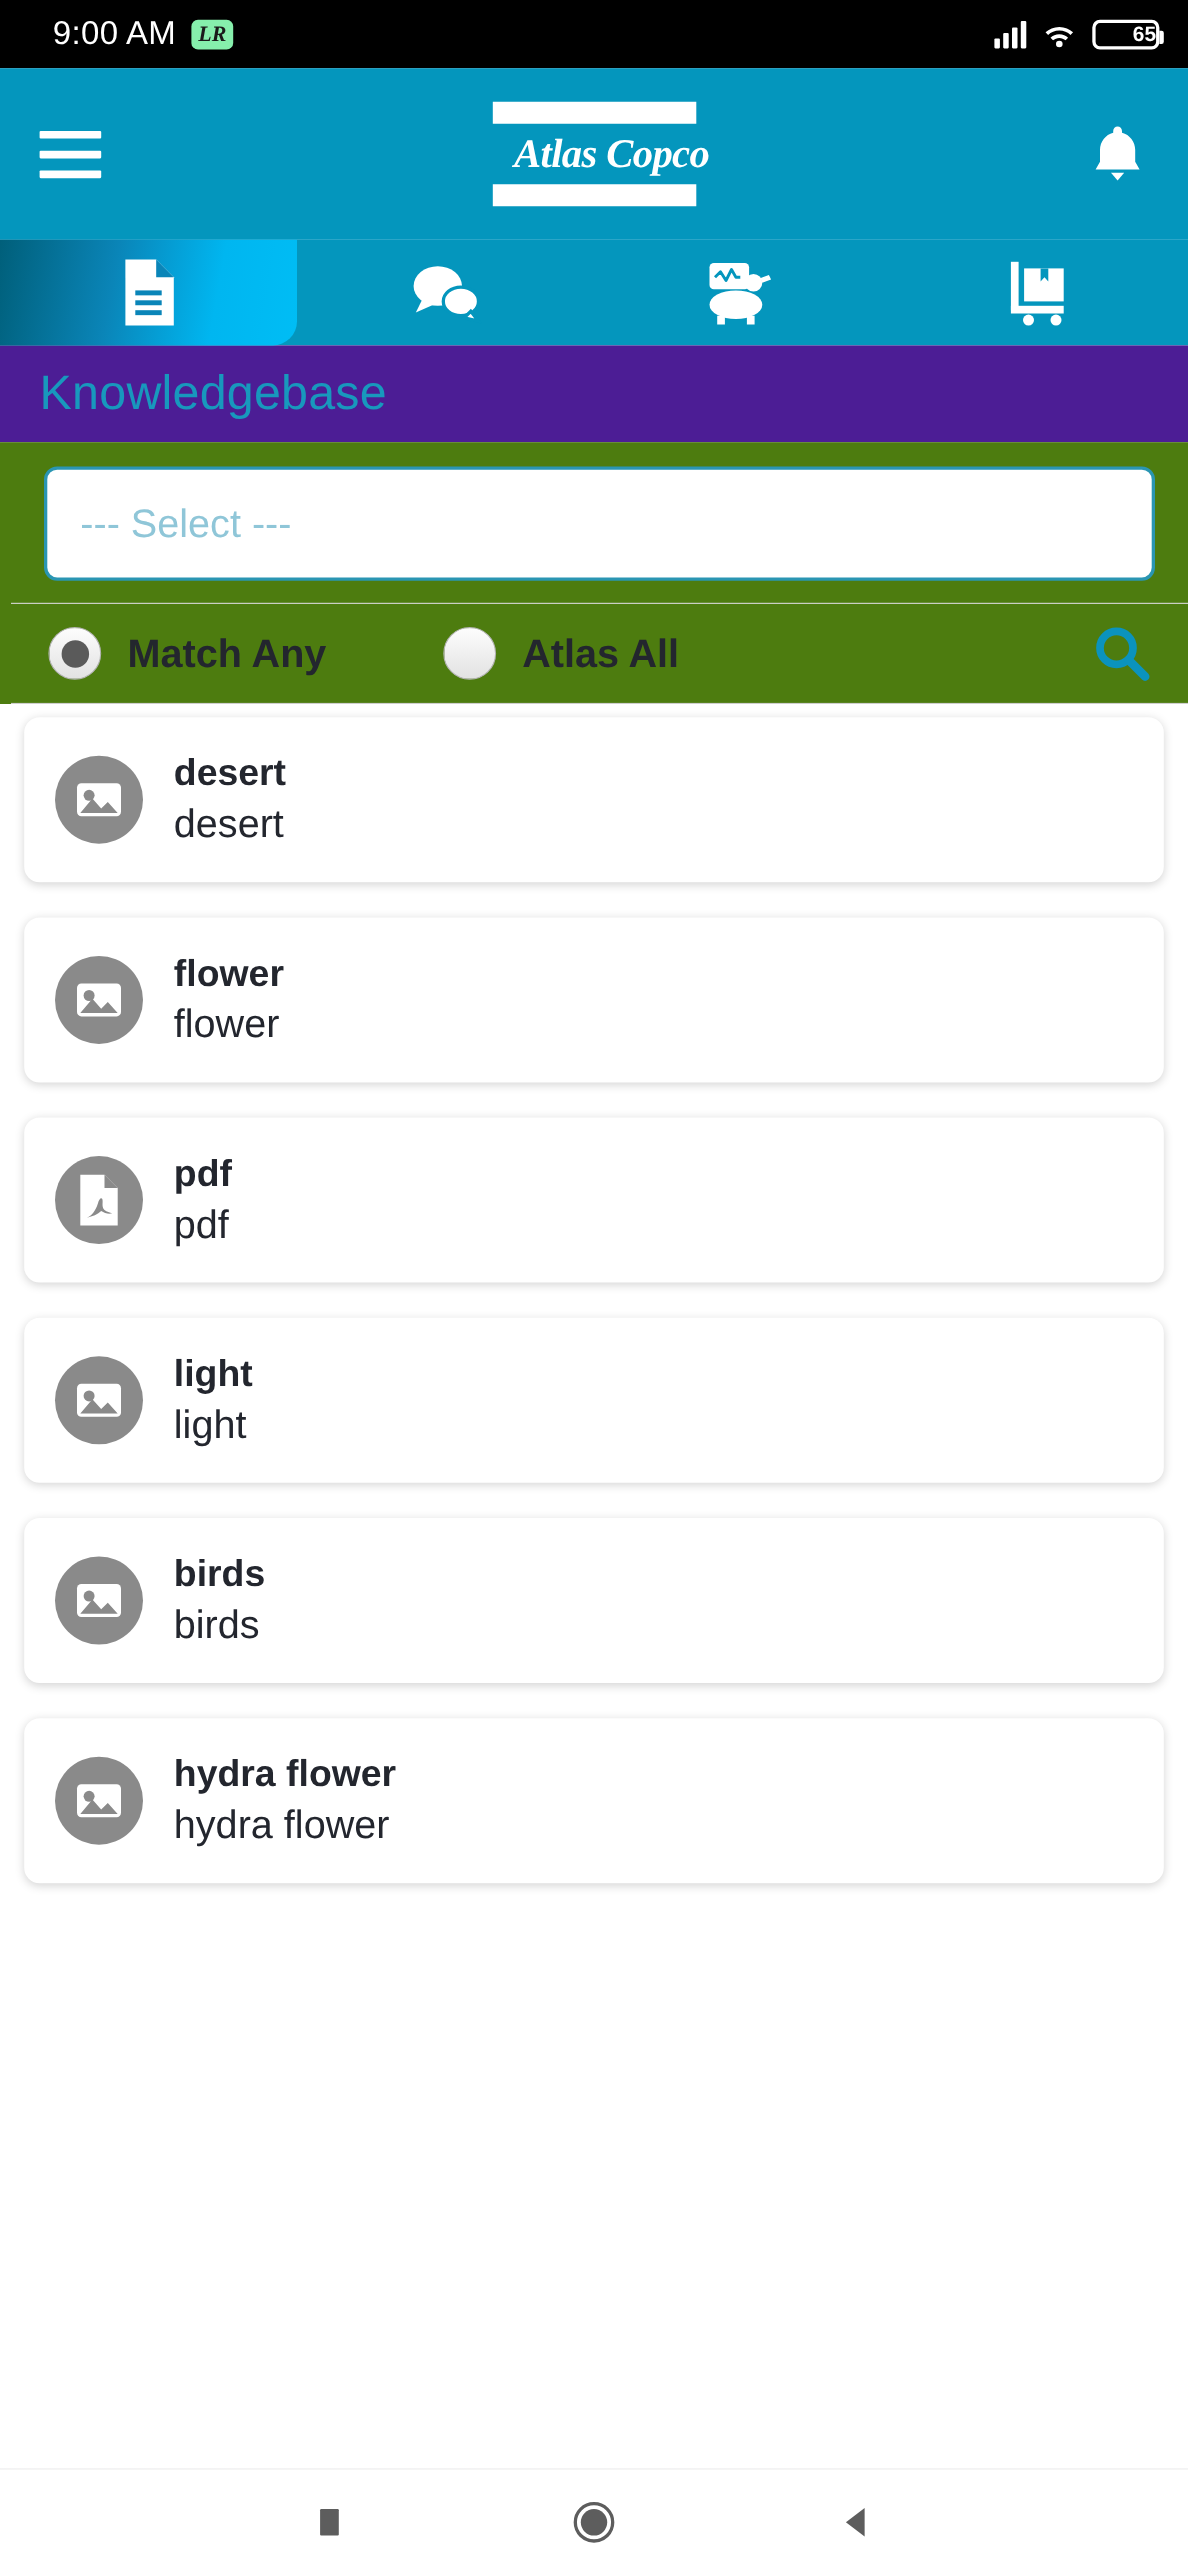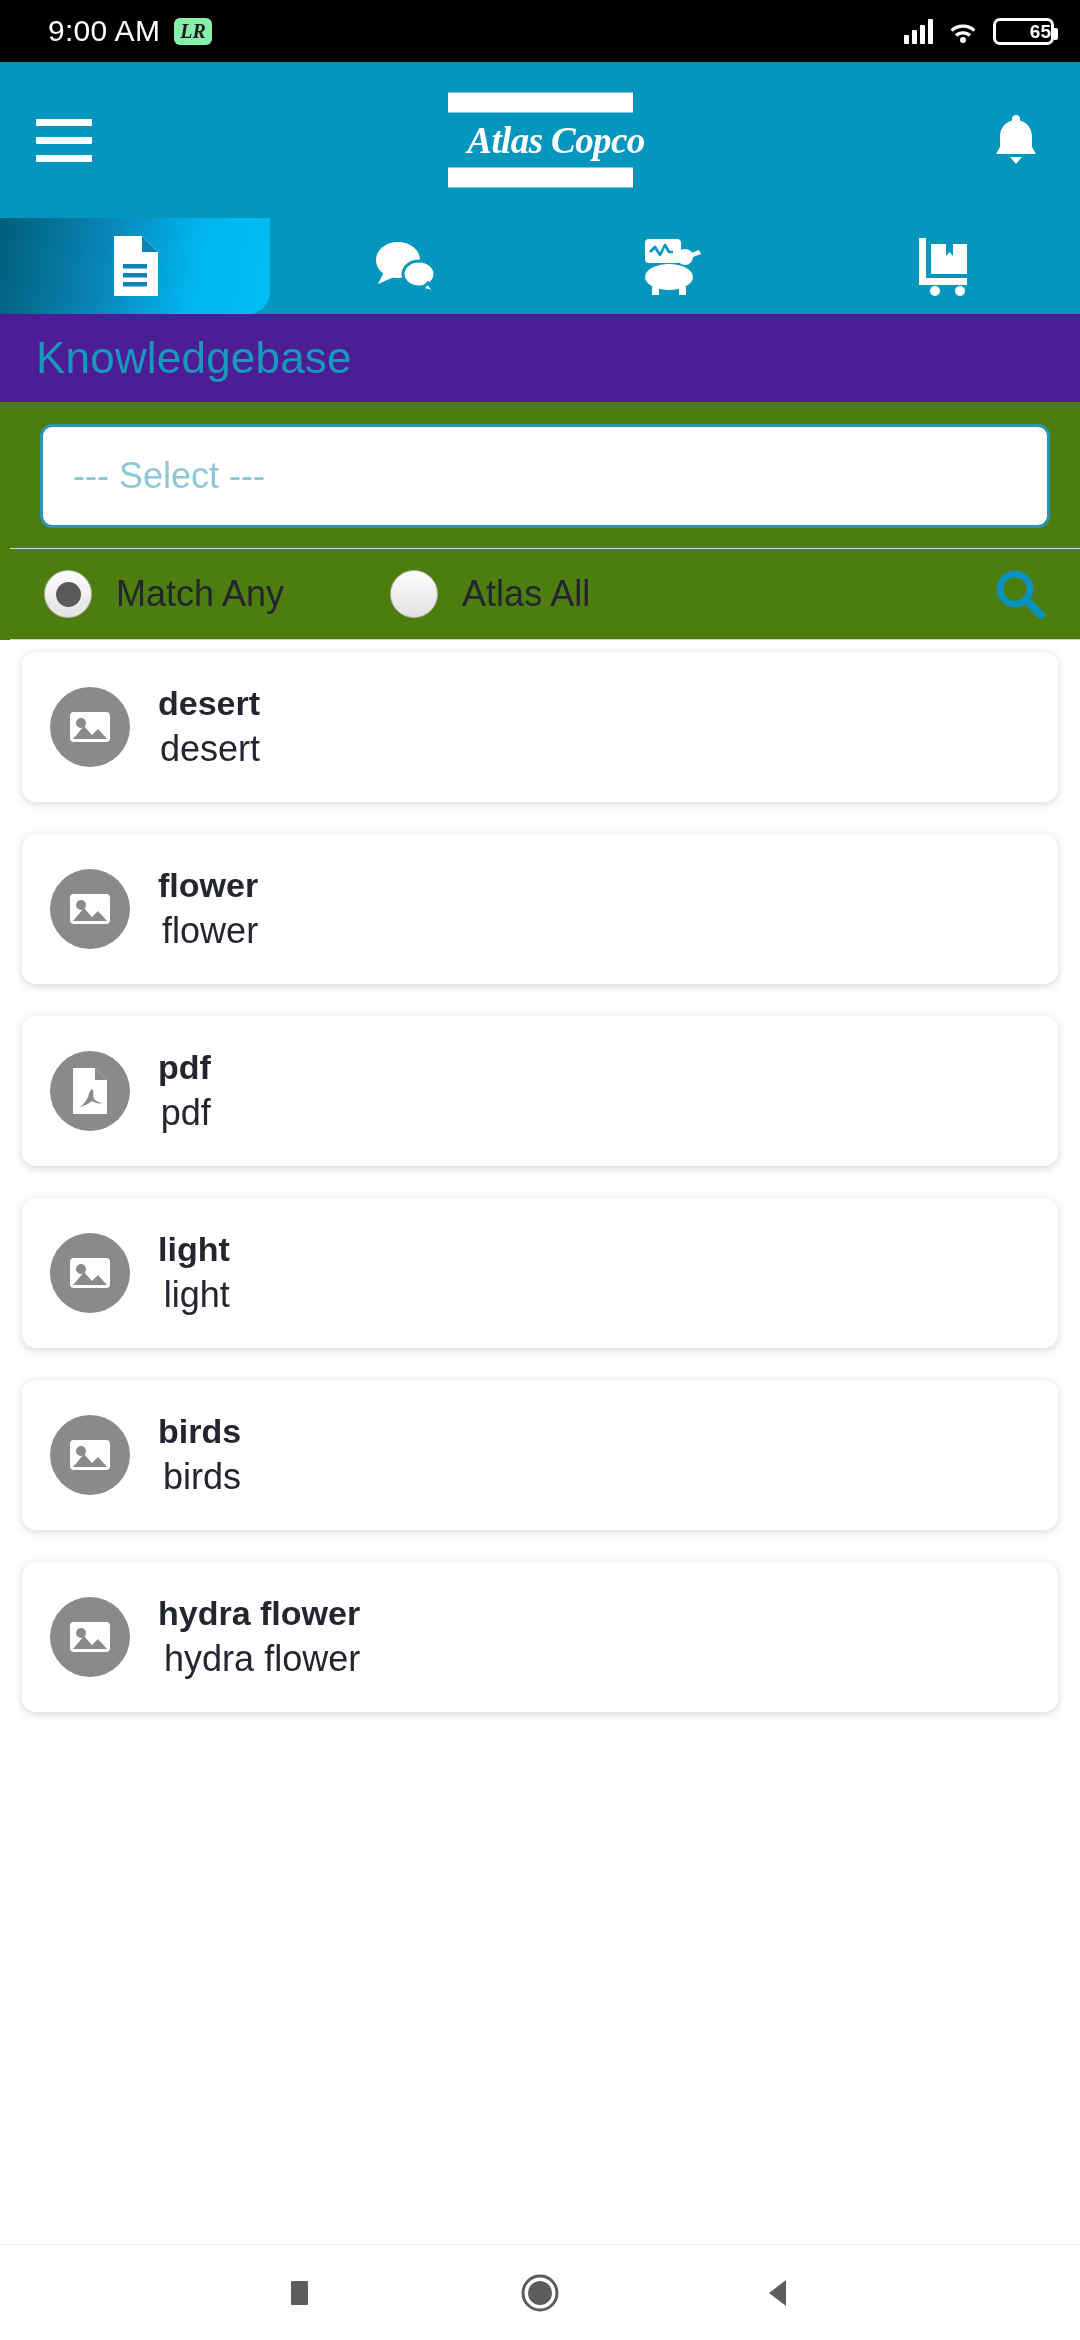--- a/index.html
+++ b/index.html
@@ -82,21 +82,21 @@
   .filterwrap { background:#4d7c0f; flex:0 0 auto;padding-left:10px; }
   .selectrow { padding:22px 30px 20px; }
   .selectbox {
     width:100%; height:104px; background:#ffffff;
     border:3px solid #2a96b3; border-radius:12px;
     display:flex; align-items:center; padding:0 30px;
   }
   .selectbox span { color:#8fc6d8; font-size:36px; font-weight:400; }
   .matchrow {
     border-top:1px solid #d9d9d9; border-bottom:1px solid #cfcfcf;
-    height:92px; display:flex; align-items:center; padding:0 32px 0 34px; gap:0;
+    height:92px; display:flex; align-items:center; padding:0 32px 0 34px; gap:0;font-weight:bold;
   }
   .radio { display:flex; align-items:center; gap:24px; cursor:pointer; }
   .dot {
     width:48px; height:48px; border-radius:50%;
     background:linear-gradient(180deg,#fdfdfd,#e2e2e2);
     border:1px solid #b4b4b4;
     display:flex; align-items:center; justify-content:center;
   }
   .dot.on:after { content:""; width:25px; height:25px; border-radius:50%; background:#5a5a5a; }
   .radio-label { font-size:36px; color:#23262e; }
@@ -107,21 +107,21 @@
   .list { flex:1 1 auto; background:#ffffff; padding:12px 22px 0; overflow:hidden; }
   .card {
     background:#ffffff; border-radius:14px; margin-bottom:32px;
     box-shadow:0 2px 9px rgba(0,0,0,.17);
     height:150px; display:flex; align-items:center; padding:0 28px;
   }
   .avatar {
     width:80px; height:80px; border-radius:50%; background:#8a8a8a;
     display:flex; align-items:center; justify-content:center; flex:0 0 auto;
   }
-  .cardtext { margin-left:28px; display:flex; flex-direction:column; gap:8px;align-items:flex-end; }
+  .cardtext { margin-left:28px; display:flex; flex-direction:column; gap:8px; }
   .ct-title { font-size:34px; font-weight:700; color:#23262e; line-height:1.05; }
   .ct-sub { font-size:36px; font-weight:400; color:#23262e; line-height:1.05; }
 
   
   .navbar {
     height:96px; background:#ffffff; flex:0 0 auto;
     display:flex; align-items:center; justify-content:space-around;
     padding:0 180px; border-top:1px solid #ececec;
   }
   .navbtn { cursor:pointer; display:flex; align-items:center; justify-content:center; width:90px; }

